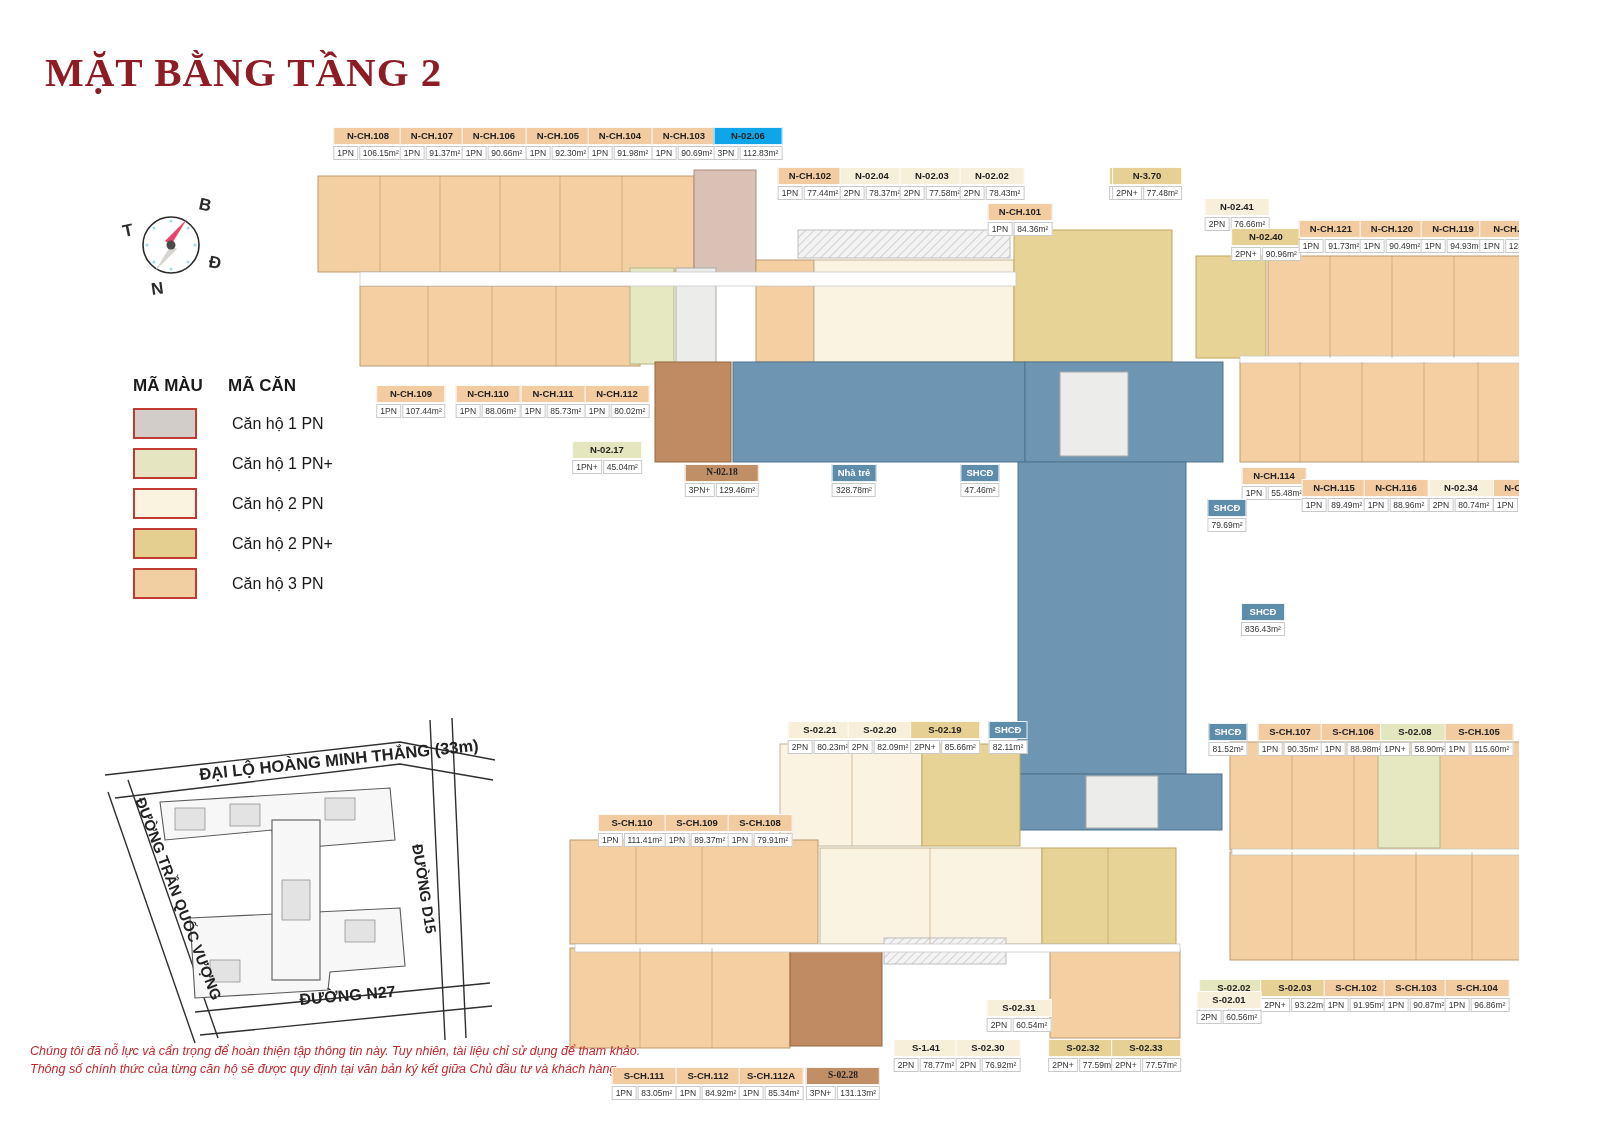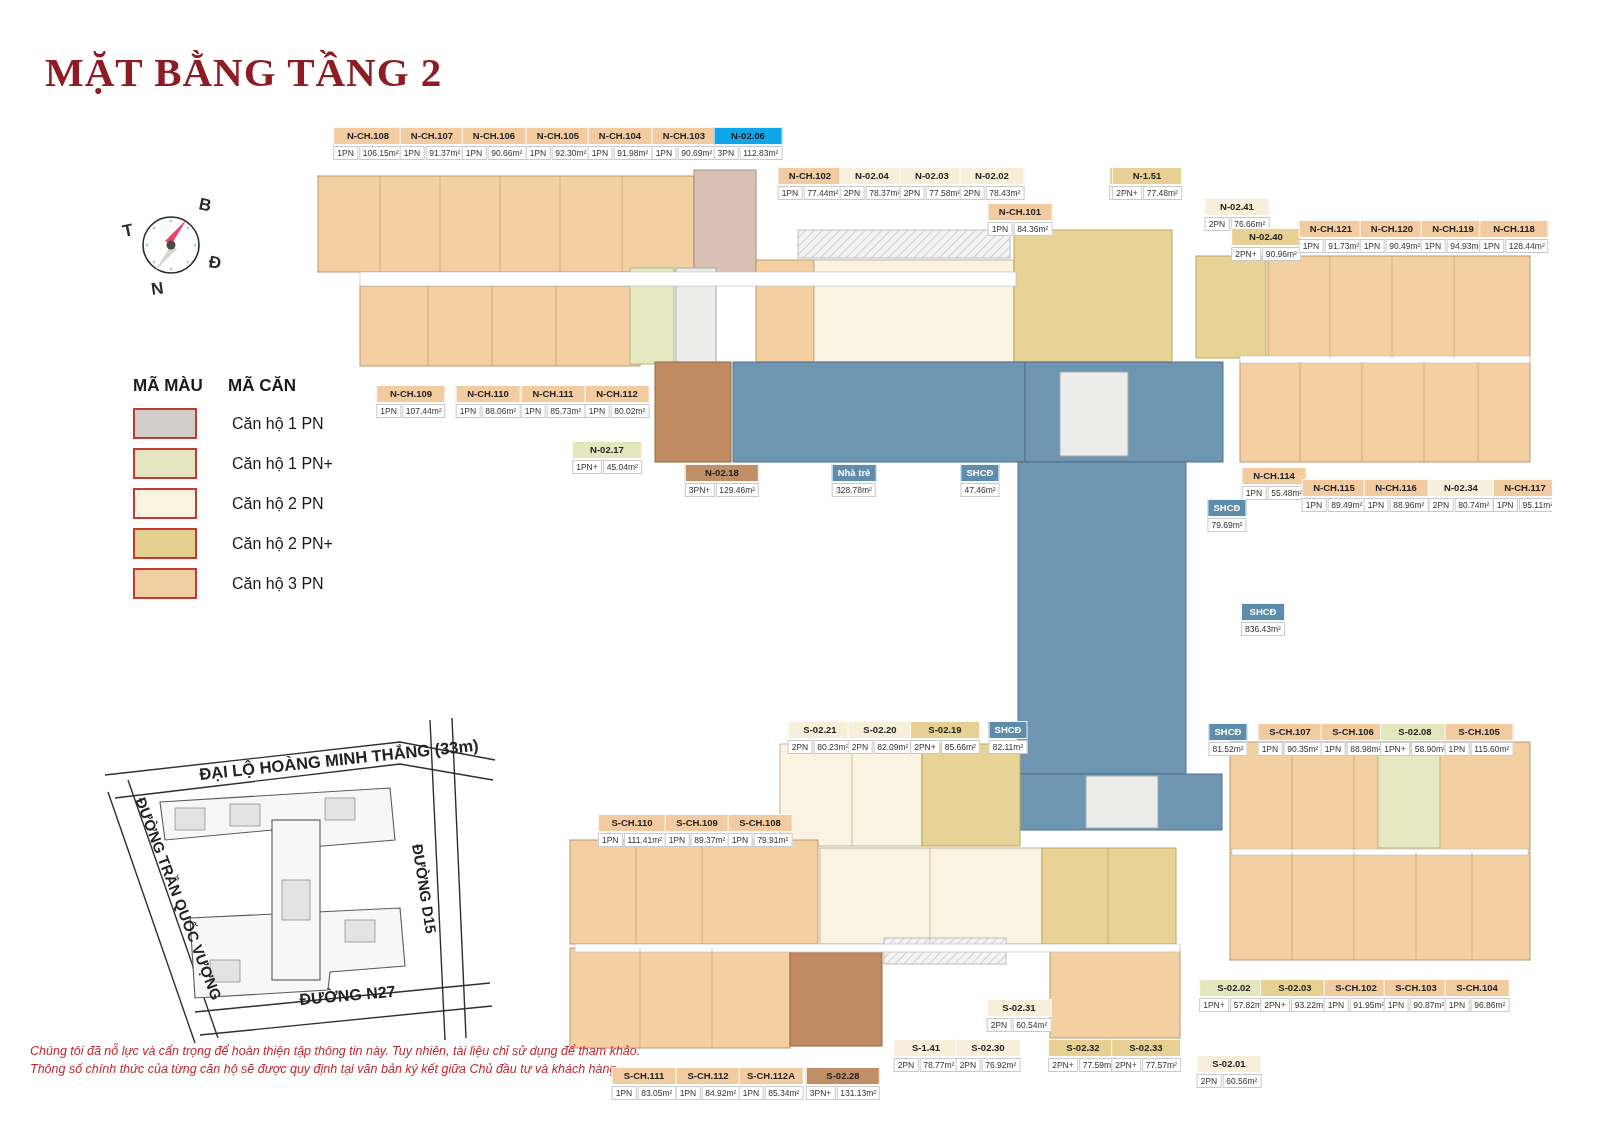--- a/index.html
+++ b/index.html
@@ -1,17 +1,17 @@
 <!DOCTYPE html>
 <html><head>
 <meta charset="utf-8">
 <style>
   html,body{margin:0;padding:0;background:#fff;}
   #page{position:relative;width:1519px;height:1132px;background:#ffffff;overflow:hidden;
-        font-family:"Liberation Sans",sans-serif;color:#222;padding-left:33px;}
+        font-family:"Liberation Sans",sans-serif;color:#222;}
   #plan-svg,#map-svg,#compass-svg{position:absolute;}
   #plan-svg{left:0;top:0;}
   #map-svg{left:100px;top:680px;}
   #compass-svg{left:118px;top:185px;}
   .page-title{position:absolute;left:45px;top:48px;margin:0;
       font-family:"Liberation Serif","DejaVu Serif",serif;
       font-size:41px;font-weight:bold;color:#8e1c24;letter-spacing:1px;}
   
   #legend{position:absolute;left:133px;top:376px;width:260px;}
   .legend-head{display:flex;font-weight:bold;font-size:17px;color:#1a1a1a;margin-bottom:12px;}
@@ -21,21 +21,21 @@
   .legend-label{font-size:16px;color:#1a1a1a;}
   
   .unit{position:absolute;transform:translateX(-50%);text-align:center;z-index:6;line-height:1;}
   .unit-hdr{font-size:9.5px;font-weight:bold;color:#222;padding:3px 5px;white-space:nowrap;
             border:1px solid rgba(255,255,255,.9);}
   .hdr-orange{background:#f2cba1;}
   .hdr-cream{background:#f8efda;}
   .hdr-tan{background:#e7d093;}
   .hdr-green{background:#e4e6bd;}
   .hdr-pink{background:#0ea5e9;}
-  .hdr-brown{background:#c08f66;}
+  .hdr-brown{background:#c08f66;font-family:Liberation Serif, serif;}
   .hdr-blue{background:#5e8cab;color:#fff;}
   .unit-body{display:flex;justify-content:center;gap:1px;margin-top:1px;}
   .unit-body span{background:#fff;border:1px solid #c9c9c9;padding:2px 3px;
                   font-size:8.5px;color:#333;white-space:nowrap;}
   
   #disclaimer{position:absolute;left:30px;top:1042px;font-size:12.5px;font-style:italic;
               color:#c2272d;line-height:1.45;}
 </style>
 </head>
 <body>
@@ -289,21 +289,21 @@
         </div>
       </div>
       <div class="unit" style="left: 1144px; top: 167px;">
         <div class="unit-hdr hdr-tan">N-02.43</div>
         <div class="unit-body">
           <span>2PN+</span>
           <span>77.50m²</span>
         </div>
       </div>
       <div class="unit" style="left: 1147px; top: 167px;">
-        <div class="unit-hdr hdr-tan">N-1.51</div>
+        <div class="unit-hdr hdr-tan">N-3.70</div>
         <div class="unit-body">
           <span>2PN+</span>
           <span>77.48m²</span>
         </div>
       </div>
       <div class="unit" style="left: 1020px; top: 203px;">
         <div class="unit-hdr hdr-orange">N-CH.101</div>
         <div class="unit-body">
           <span>1PN</span>
           <span>84.36m²</span>
@@ -569,21 +569,21 @@
           <span>96.86m²</span>
         </div>
       </div>
       <div class="unit" style="left: 1019px; top: 999px;">
         <div class="unit-hdr hdr-cream">S-02.31</div>
         <div class="unit-body">
           <span>2PN</span>
           <span>60.54m²</span>
         </div>
       </div>
-      <div class="unit" style="left: 1229px; top: 1055px;">
+      <div class="unit" style="left: 1229px; top: 991px;">
         <div class="unit-hdr hdr-cream">S-02.01</div>
         <div class="unit-body">
           <span>2PN</span>
           <span>60.56m²</span>
         </div>
       </div>
       <div class="unit" style="left: 926px; top: 1039px;">
         <div class="unit-hdr hdr-cream">S-1.41</div>
         <div class="unit-body">
           <span>2PN</span>

